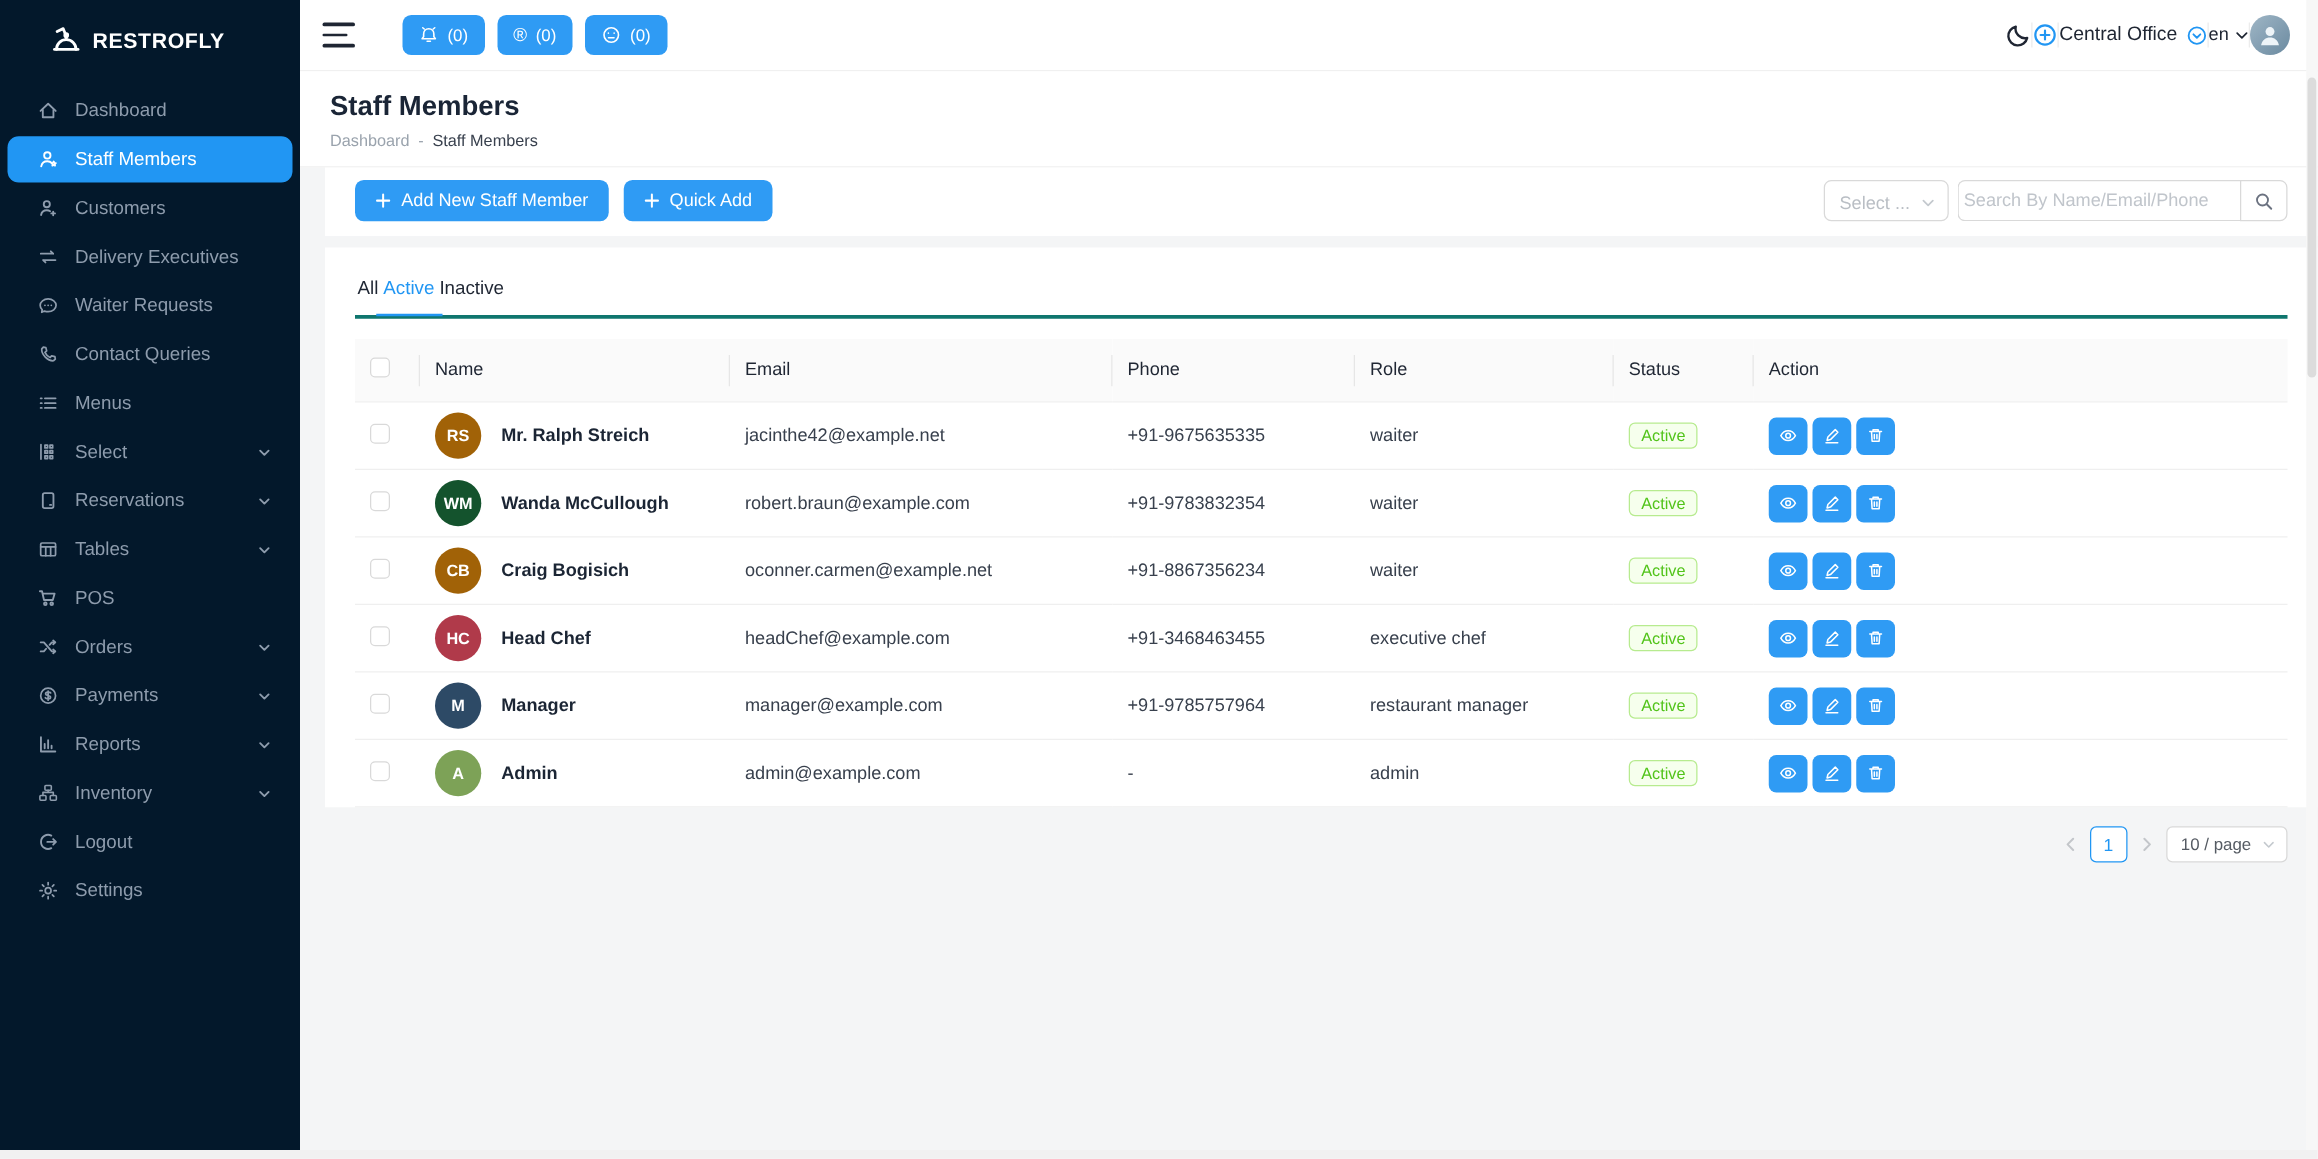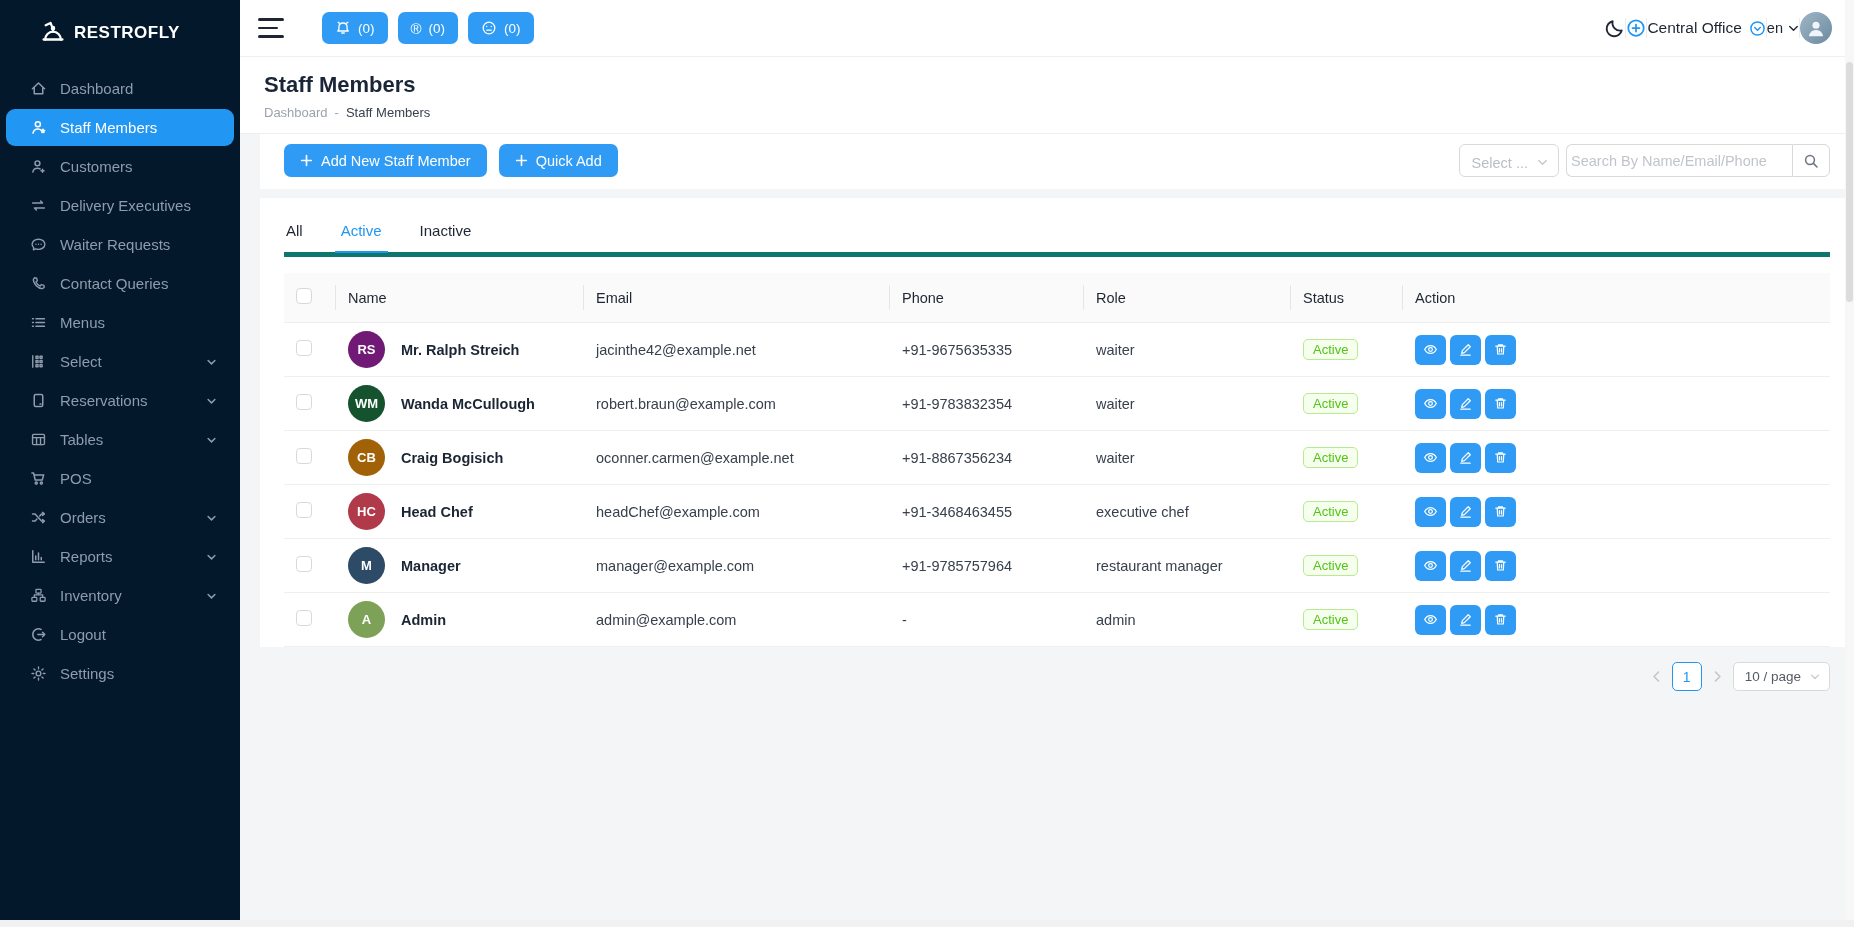--- a/index.html
+++ b/index.html
@@ -71,21 +71,21 @@
                   border-radius:6px 0 0 6px; padding:0 4px; font-size:14.5px; color:#38404d;
                   font-family:"Liberation Sans", sans-serif; outline:none; }
   .search-input::placeholder { color:#c0c5cb; }
   .search-btn { width:38px; height:33px; border:1px solid #d9d9d9; border-radius:0 6px 6px 0;
                 background:#fff; color:#6b7280; cursor:pointer; display:flex; align-items:center; justify-content:center; }
   .search-btn svg { width:16px; height:16px; }
 
   .gap { height:9px; background:#f4f5f6; }
 
   .table-card { background:#fff; padding:18px 24px 0; flex:0 0 auto; }
-  .tabs { display:flex; gap:34px; border-bottom:5px solid #0f766e; }
+  .tabs { display:flex; border-bottom:3px solid #0f766e; }
   .tab { font-size:15px; color:#1f2633; padding:6px 2px 13px; cursor:pointer; position:relative; }
   .tab.active { color:#2196f3; }
   .tab.active::after { content:""; position:absolute; left:-4px; right:-4px; bottom:-1px; height:2.5px; background:#2196f3; }
 
   table { width:100%; border-collapse:collapse; margin-top:16px; }
   thead th { background:#fafafa; text-align:left; font-size:14.5px; font-weight:400; color:#1f2633;
              padding:15px 12px; position:relative; }
   thead th:not(:last-child)::after { content:""; position:absolute; right:0; top:25%; height:50%; width:1px; background:#e6e6e6; }
   tbody td { border-top:1px solid #efefef; padding:8px 12px; font-size:14.5px; color:#38404d; height:53px; }
   tbody tr:last-child td { border-bottom:1px solid #efefef; }
@@ -219,20 +219,30 @@
             <circle cx="10.7" cy="12.3" r="1"></circle>
           </svg>
         <span>POS</span>
       </li>
       <li>
         <svg viewBox="0 0 16 16" fill="none" stroke="currentColor" stroke-width="1.4" stroke-linecap="round" stroke-linejoin="round">
             <path d="M2.4 4.6h2.4l6 6.8h2.4M2.4 11.4h2.4l1.7-2M13.2 4.6h-2.4L9.1 6.5"></path>
             <path d="M11.8 3.2l1.6 1.4-1.6 1.4M11.8 10l1.6 1.4-1.6 1.4"></path>
           </svg>
         <span>Orders</span>
+        <svg class="chev" viewBox="0 0 16 16" fill="none" stroke="currentColor" stroke-width="2" stroke-linecap="round" stroke-linejoin="round">
+            <path d="M3.5 6l4.5 4.5L12.5 6"></path>
+          </svg>
+      </li>
+      <li>
+        <svg viewBox="0 0 16 16" fill="none" stroke="currentColor" stroke-width="1.3" stroke-linecap="round" stroke-linejoin="round">
+            <circle cx="8" cy="8" r="5.6"></circle>
+            <path d="M8 4.6v6.8M9.9 6c-.5-.9-3.8-1-3.8.7 0 1.6 3.9.8 3.7 2.6-.1 1.5-3.3 1.3-3.9.3"></path>
+          </svg>
+        <span>Payments</span>
         <svg class="chev" viewBox="0 0 16 16" fill="none" stroke="currentColor" stroke-width="2" stroke-linecap="round" stroke-linejoin="round">
             <path d="M3.5 6l4.5 4.5L12.5 6"></path>
           </svg>
       </li>
       <li>
         <svg viewBox="0 0 16 16" fill="none" stroke="currentColor" stroke-width="1.4" stroke-linecap="round" stroke-linejoin="round">
             <path d="M2.6 2.6v10.8h10.8"></path>
             <path d="M5.4 11V7.6M8 11V4.8M10.6 11V9"></path>
           </svg>
         <span>Reports</span>
@@ -411,21 +421,21 @@
               <th>Status</th>
               <th>Action</th>
             </tr>
           </thead>
           <tbody>
 
             <tr>
               <td><span class="cb"></span></td>
               <td>
                   <div class="name-cell">
-                <span class="row-avatar" style="background: #701a75;">RS</span>
+                <span class="row-avatar" style="background: #a16207;">RS</span>
                 <span class="row-name">Mr. Ralph Streich</span>
                   </div>
                 </td>
               <td>jacinthe42@example.net</td>
               <td>+91-9675635335</td>
               <td>waiter</td>
               <td><span class="badge">Active</span></td>
               <td>
                   <div class="actions">
                 <button class="act-btn">

